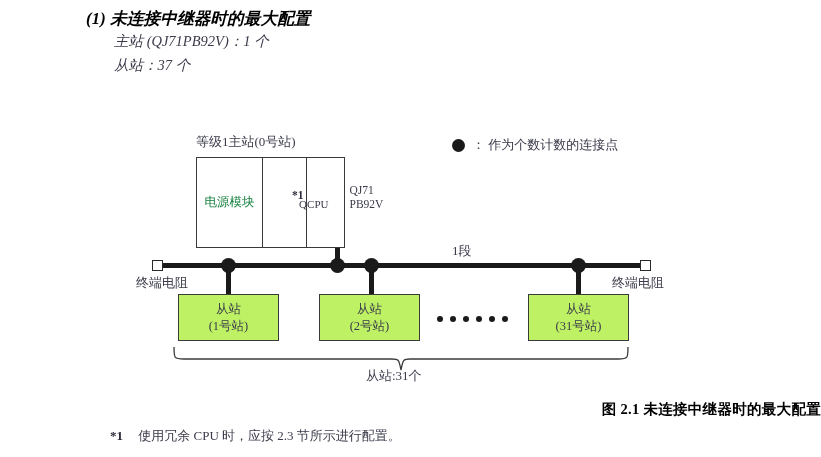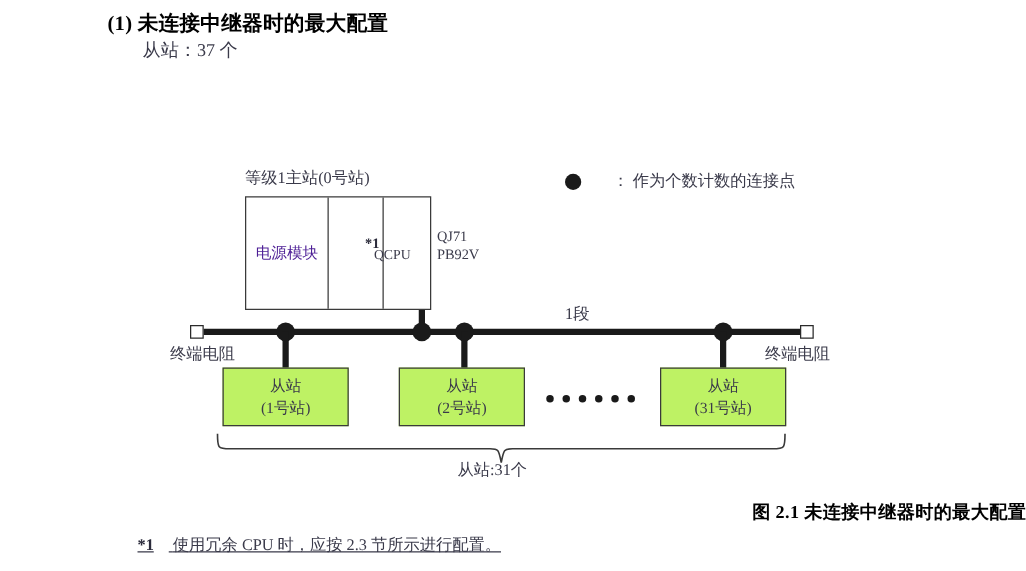--- a/index.html
+++ b/index.html
@@ -15,20 +15,21 @@
     color: #1a1a1a;
     overflow: hidden;
   }
 
   
   #heading-block {
     position: absolute;
     left: 86px;
     top: 8px;
     width: 600px;
+    font-style: italic;
   }
   #section-title {
     font-size: 16.5px;
     font-weight: bold;
     color: #000000;
     letter-spacing: 0.2px;
     white-space: nowrap;
     line-height: 1.35;
   }
   .spec-line {
@@ -75,38 +76,38 @@
     box-sizing: border-box;
     position: relative;
     display: flex;
     align-items: center;
     justify-content: center;
   }
   #rack-cell-power { width: 67px; border-right: 1.4px solid #3a3a3a; }
   #rack-cell-cpu   { width: 44px; border-right: 1.4px solid #3a3a3a; }
   #rack-cell-net   { width: 38px; }
 
-  #power-module-label { font-size: 12.5px; color: #4c1d95; white-space: nowrap; }
+  #power-module-label { font-size: 12.5px; color: #15803d; white-space: nowrap; }
   #qcpu-label {
     font-size: 11px; color: #3a3a4a;
     position: absolute; left: 3px; bottom: 37px; padding-left: 33px;
   }
   #footnote-marker-1 {
     position: absolute; right: 2px; bottom: 46px;
     font-size: 11.5px; color: #2a2a3a; font-weight: bold;
   }
   #net-module-label {
     font-size: 11.5px; color: #3a3a4a; line-height: 1.2;
     position: absolute; left: 3px; top: 26px; text-align: left; margin-left: 40px;
   }
 
   
   #legend {
     left: 452px; top: 136px;
-    display: flex; align-items: center; gap: 25px; text-align: right;
+    display: flex; align-items: center; gap: 7px; text-align: right;
   }
   #legend-dot-icon {
     width: 13px; height: 13px; border-radius: 50%;
     background: #1a1a1a; display: inline-block;
   }
   #legend-text { font-size: 13px; color: #3a3a4a; white-space: nowrap; }
 
   
   #bus-line {
     left: 160px; top: 263px;
@@ -163,29 +164,29 @@
     left: 0; right: 0; top: 400px;
     text-align: right;
     font-size: 14.5px; font-weight: bold; color: #000000;
     letter-spacing: 0.3px;
   }
   #footnote-row {
     position: absolute;
     left: 110px; top: 427px;
     font-size: 13px; color: #3a3a4a;
     white-space: nowrap;
-    text-decoration: underline;
   }
   #footnote-mark { font-weight: bold; color: #2a2a3a; margin-right: 12px; }
 </style>
 </head>
 <body>
 
 <div id="heading-block">
   <div id="section-title">(1) 未连接中继器时的最大配置</div>
+  <div class="spec-line">主站 (QJ71PB92V)：1 个</div>
   <div class="spec-line">从站：37 个</div>
 </div>
 
 <div id="diagram">
 
   <div class="dlabel" id="master-station-label">等级1主站(0号站)</div>
 
   <div id="master-rack">
     <div class="rack-cell" id="rack-cell-power">
       <span id="power-module-label">电源模块</span>

